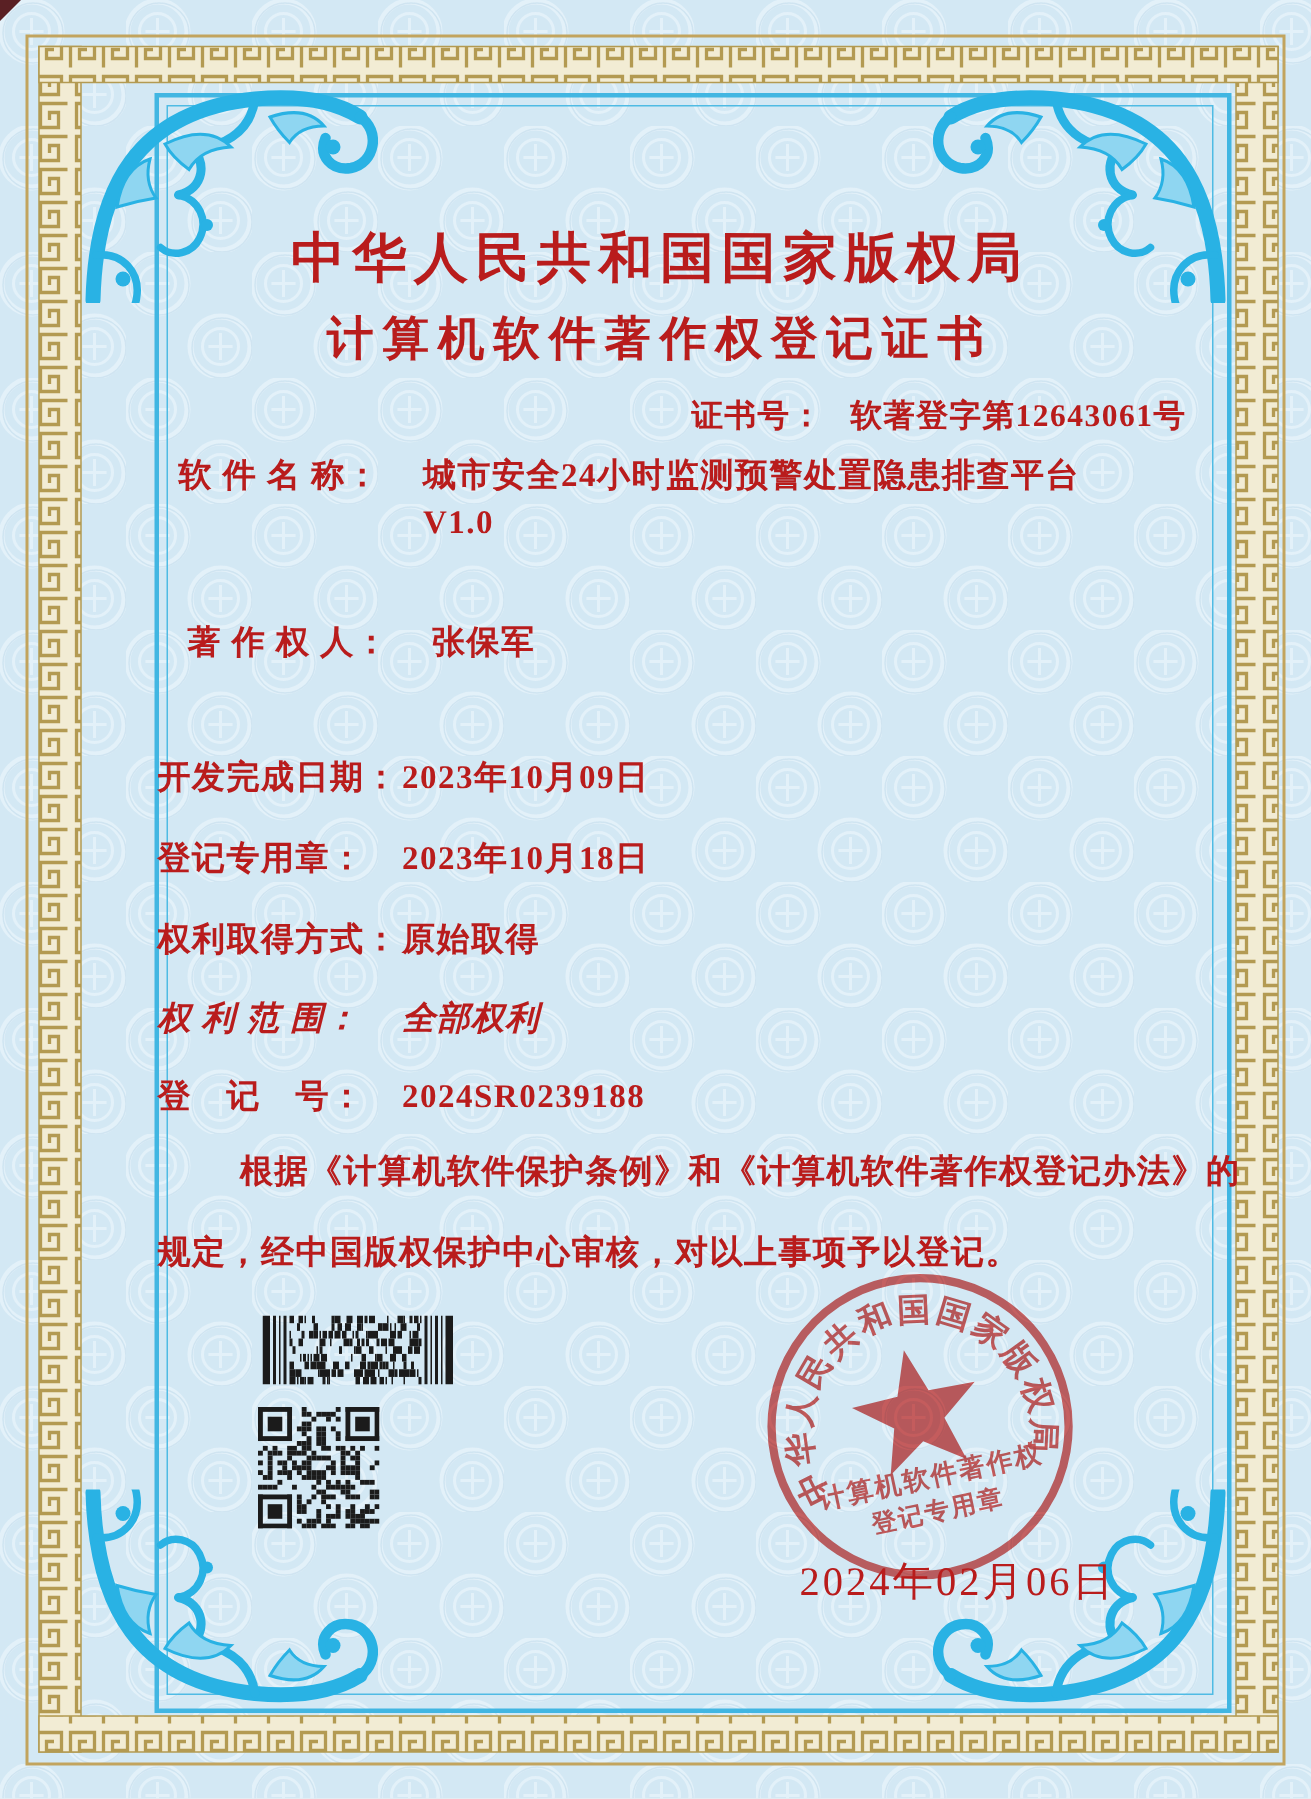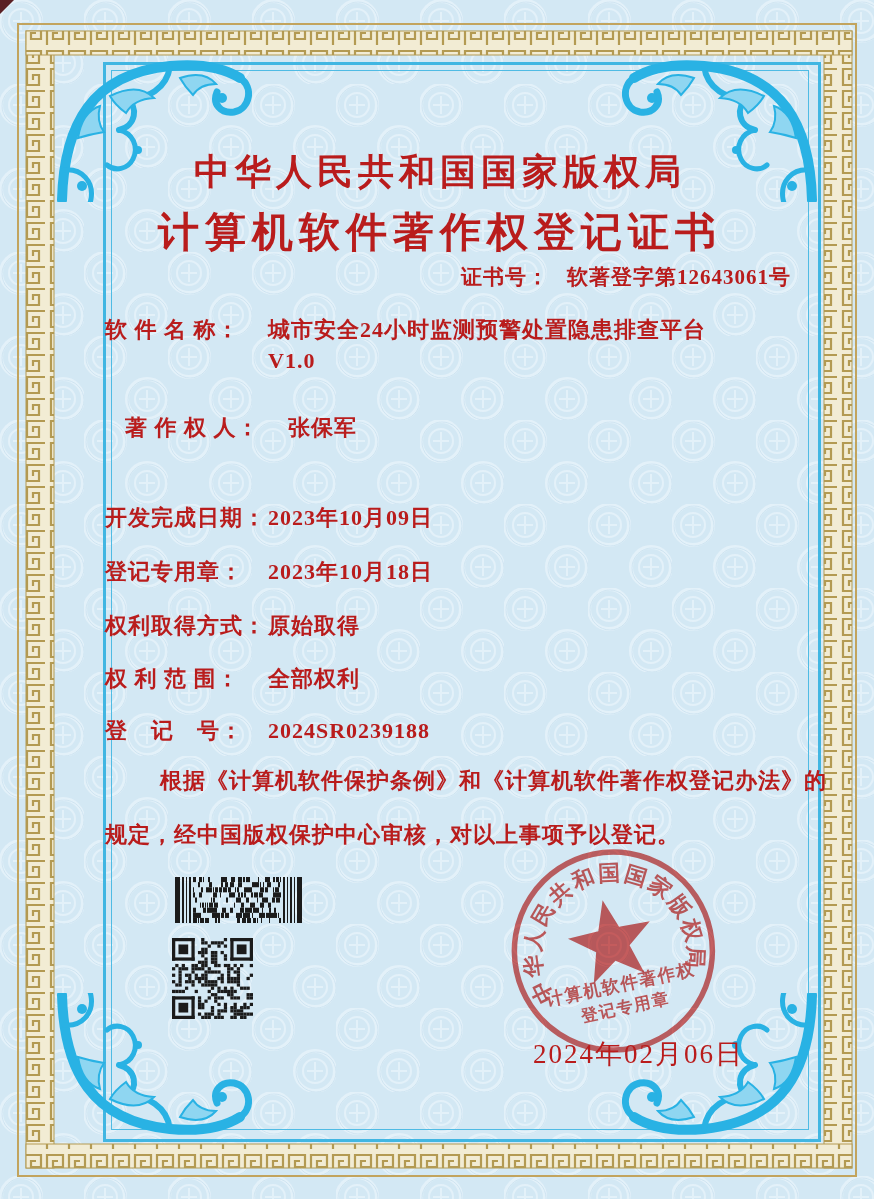--- a/index.html
+++ b/index.html
@@ -17,29 +17,29 @@
   .corner.tl{left:52px;top:52px;}
   .corner.tr{right:52px;top:52px;transform:scaleX(-1);}
   .corner.bl{left:52px;bottom:56px;transform:scaleY(-1);}
   .corner.br{right:52px;bottom:56px;transform:scale(-1,-1);}
   .photo-corner{position:absolute;left:0;top:0;width:0;height:0;
     border-top:14px solid #5a2024;border-right:14px solid transparent;}
   
   .title-authority{position:absolute;left:105px;top:148px;width:670px;text-align:center;
     font-size:36px;font-weight:700;letter-spacing:5px;}
   .title-cert{position:absolute;left:105px;top:205px;width:670px;text-align:center;
-    font-size:41px;font-weight:700;letter-spacing:6px;}
+    font-size:31px;font-weight:700;letter-spacing:6px;}
   .certno-line{position:absolute;left:105px;top:263px;width:686px;text-align:right;
     font-size:21px;font-weight:700;letter-spacing:1px;}
   .certno-line .gap{display:inline-block;width:18px;}
   .row{position:absolute;left:105px;font-size:22px;font-weight:600;letter-spacing:1px;line-height:31px;}
   .row .lbl{display:inline-block;min-width:163px;vertical-align:top;}
   .row .val{display:inline-block;vertical-align:top;}
-  .row-name{top:314px;} .row-author{top:412px;margin-left:20px;} .row-dev{top:502px;}
-  .row-pub{top:556px;} .row-acq{top:610px;} .row-scope{top:663px;} .row-reg{top:715px;}
+  .row-name{top:301px;margin-left:14px;} .row-author{top:412px;margin-left:20px;} .row-dev{top:502px;}
+  .row-pub{top:556px;} .row-acq{top:610px;} .row-scope{top:663px;font-style:italic;} .row-reg{top:715px;}
   .statement{position:absolute;left:105px;width:672px;font-size:22px;font-weight:600;
     letter-spacing:1px;}
   .statement.l1{top:766px;padding-left:55px;}
   .statement.l2{top:820px;}
   
   .barcode{position:absolute;left:175px;top:877px;width:127px;height:46px;}
   .qrcode{position:absolute;left:172px;top:938px;width:81px;height:81px;}
   .seal{position:absolute;left:498px;top:838px;width:232px;height:232px;
     transform:rotate(-12deg);mix-blend-mode:multiply;opacity:.92;}
   .issue-date{position:absolute;left:533px;top:1036px;font-size:27px;font-weight:400;letter-spacing:2px;}

